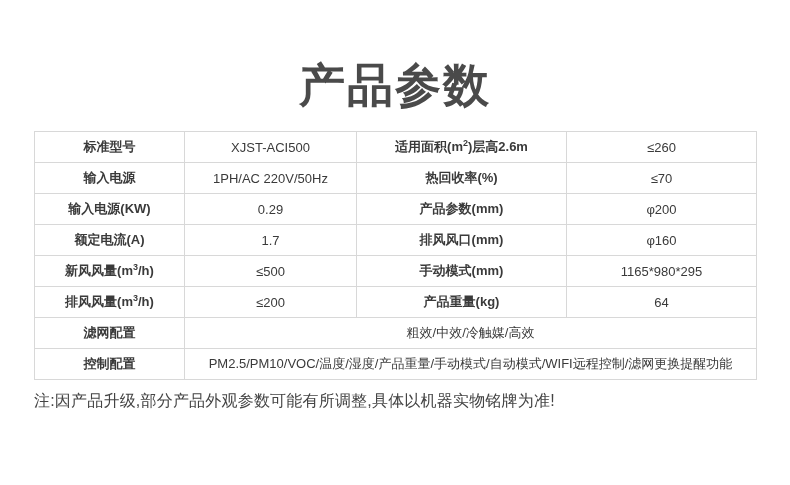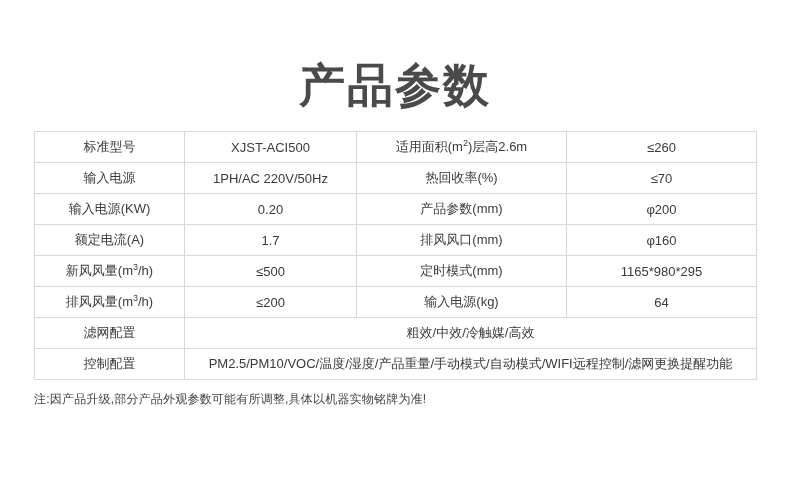--- a/index.html
+++ b/index.html
@@ -45,40 +45,41 @@
     height: 30px;
     padding: 0 6px;
     text-align: center;
     vertical-align: middle;
     color: #3a3a3a;
     background: #ffffff;
   }
   td.label {
     background: #f7f7f7;
     color: #3a3a3a;
+    font-weight: bold;
   }
   td.val {
     background: #ffffff;
     margin-left: 28px;
   }
   td.wide-val {
     text-align: left;
     padding-left: 14px;
   }
   .col-a { width: 150px; }
   .col-b { width: 172px; }
   .col-c { width: 210px; }
   .col-d { width: 190px; }
   sup {
     font-size: 9px;
     vertical-align: super;
   }
   .note {
     padding: 11px 34px 0 34px;
-    font-size: 12px;
+    font-size: 16px;
     color: #444444;
     letter-spacing: 0.2px;
   }
 </style>
 </head>
 <body>
 
 <div class="page">
 
   <div class="title">产品参数</div>
@@ -99,40 +100,40 @@
           <td class="val">≤260</td>
         </tr>
         <tr>
           <td class="label">输入电源</td>
           <td class="val">1PH/AC 220V/50Hz</td>
           <td class="label">热回收率(%)</td>
           <td class="val">≤70</td>
         </tr>
         <tr>
           <td class="label">输入电源(KW)</td>
-          <td class="val">0.20</td>
+          <td class="val">0.29</td>
           <td class="label">产品参数(mm)</td>
           <td class="val">φ200</td>
         </tr>
         <tr>
           <td class="label">额定电流(A)</td>
           <td class="val">1.7</td>
           <td class="label">排风风口(mm)</td>
           <td class="val">φ160</td>
         </tr>
         <tr>
           <td class="label"><span>新风风量(m</span><sup>3</sup><span>/h)</span></td>
           <td class="val">≤500</td>
-          <td class="label">定时模式(mm)</td>
+          <td class="label">手动模式(mm)</td>
           <td class="val">1165*980*295</td>
         </tr>
         <tr>
           <td class="label"><span>排风风量(m</span><sup>3</sup><span>/h)</span></td>
           <td class="val">≤200</td>
-          <td class="label">输入电源(kg)</td>
+          <td class="label">产品重量(kg)</td>
           <td class="val">64</td>
         </tr>
         <tr>
           <td class="label">滤网配置</td>
           <td class="val wide-val" colspan="3">粗效/中效/冷触媒/高效</td>
         </tr>
         <tr>
           <td class="label">控制配置</td>
           <td class="val wide-val" colspan="3">PM2.5/PM10/VOC/温度/湿度/产品重量/手动模式/自动模式/WIFI远程控制/滤网更换提醒功能</td>
         </tr>

